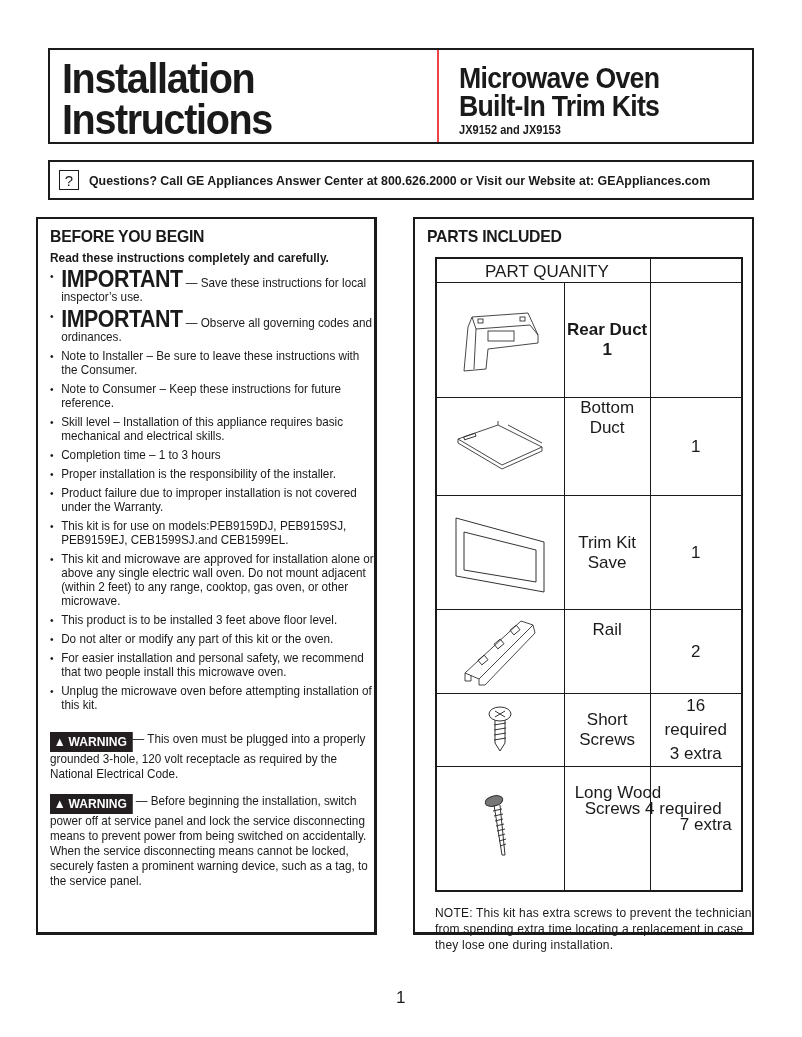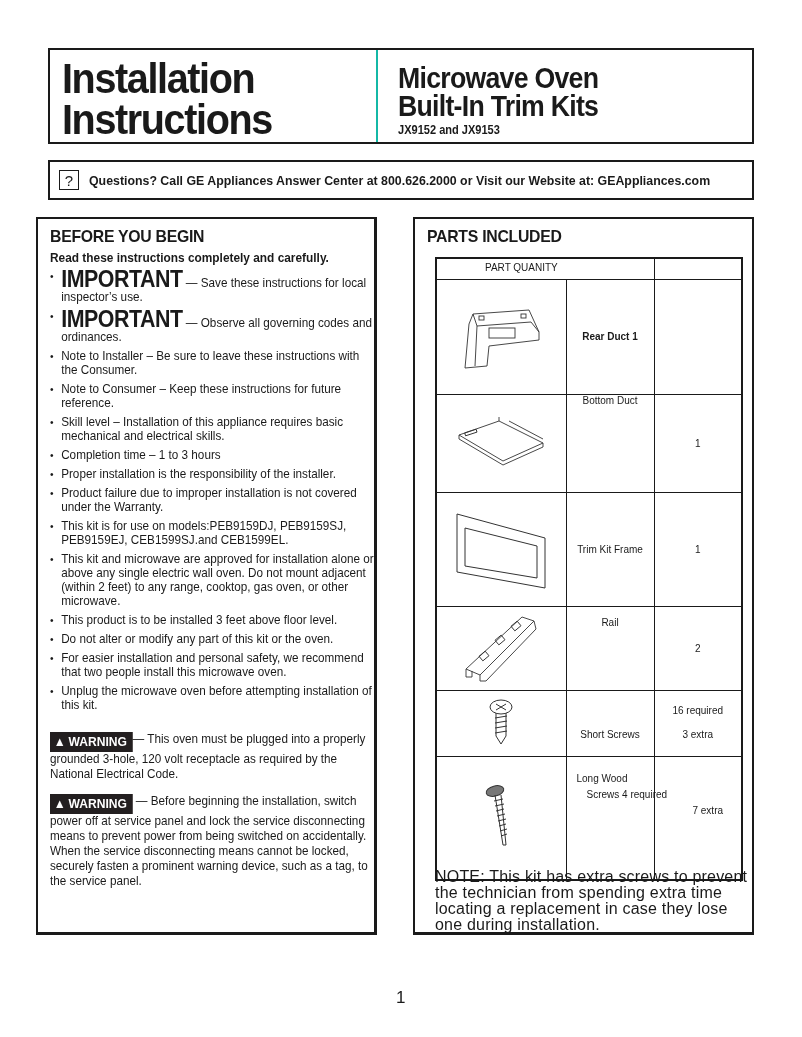--- a/index.html
+++ b/index.html
@@ -1,20 +1,20 @@
 <!DOCTYPE html>
 <html><head>
 <meta charset="utf-8">
 <style>
   * { box-sizing: border-box; margin: 0; padding: 0; }
   html, body { width: 802px; height: 1037px; background: #ffffff; overflow: hidden; }
   body { position: relative; font-family: "Liberation Sans", sans-serif; color: #1a1a1a; }
 
   .header-box { position: absolute; left: 48px; top: 48px; width: 706px; height: 96px; border: 2px solid #1a1a1a; display: flex; }
-  .header-left { width: 328px; border-right: 2px solid #14b8a6; padding: 8px 0 0 12px; }
+  .header-left { width: 389px; border-right: 2px solid #ef4444; padding: 8px 0 0 12px; }
   .header-left .t { font-size: 43px; font-weight: bold; line-height: 41px; letter-spacing: -1.5px; transform: scaleX(0.92); transform-origin: left; white-space: nowrap; }
   .header-right { flex: 1; padding: 14px 0 0 20px; }
   .header-right .t { font-size: 29px; font-weight: bold; line-height: 28px; letter-spacing: -0.8px; transform: scaleX(0.92); transform-origin: left; white-space: nowrap; }
   .header-right .models { font-size: 12px; font-weight: bold; margin-top: 3px; transform: scaleX(0.92); transform-origin: left; }
 
   .questions-bar { position: absolute; left: 48px; top: 160px; width: 706px; height: 40px; border: 2px solid #1a1a1a; display: flex; align-items: center; padding-left: 9px; }
   .q-icon { width: 20px; height: 20px; border: 1.5px solid #1a1a1a; font-size: 15px; display: flex; align-items: center; justify-content: center; margin-right: 10px; }
   .q-text { font-size: 13px; font-weight: bold; transform: scaleX(0.95); transform-origin: left; white-space: nowrap; }
 
   .left-panel { position: absolute; left: 36px; top: 217px; width: 341px; height: 718px; border: 2px solid #1a1a1a; border-right-width: 3px; border-bottom-width: 3px; padding: 8px 8px 0 12px; }
@@ -25,24 +25,24 @@
   .blist li::before { content: "•"; position: absolute; left: 0; top: 0; font-size: 11px; }
   .blist li.imp { margin-top: 4px; }
   .blist li.imp .big { font-size: 23px; font-weight: bold; letter-spacing: -0.5px; line-height: 20px; }
   .warn { margin-top: 20px; font-size: 12.6px; line-height: 15px; transform: scaleX(0.93); transform-origin: left; width: 355px; }
   .warn + .warn { margin-top: 12px; }
   .warn-badge { display: inline-block; background: #231f20; color: #ffffff; font-weight: bold; font-size: 13px; padding: 2px 6px 3px 4px; margin-right: 0; vertical-align: top; }
   .warn-badge .tri { font-size: 13px; margin-right: 3px; }
 
   .right-panel { position: absolute; left: 413px; top: 217px; width: 341px; height: 718px; border: 2px solid #1a1a1a; border-bottom-width: 3px; padding: 8px 0 0 12px; }
   .parts-table { position: absolute; left: 20px; top: 38px; width: 308px; border: 2px solid #1a1a1a; border-collapse: collapse; }
-  .parts-table td { border: 1px solid #1a1a1a; font-size: 10px; text-align: center; vertical-align: middle; position: relative; }
+  .parts-table td { border: 1px solid #1a1a1a; font-size: 17px; text-align: center; vertical-align: middle; position: relative; }
   .parts-table .hdr td { height: 21px; vertical-align: top; padding-top: 3px; }
   .c1 { width: 130px; } .c2 { width: 88px; } .c3 { width: 88px; }
-  .note { position: absolute; left: 20px; top: 650px; font-size: 16px; line-height: 16px; width: 320px; letter-spacing: 0.2px; }
+  .note { position: absolute; left: 20px; top: 686px; font-size: 12px; line-height: 16px; width: 320px; letter-spacing: 0.2px; }
 
   .page-num { position: absolute; left: 396px; top: 988px; font-size: 17px; }
   svg { display: block; margin: 0 auto; }
 </style>
 </head>
 <body>
 
 <div class="header-box">
   <div class="header-left">
     <div class="t">Installation</div>
@@ -128,21 +128,21 @@
     </tr>
     <tr style="height:114px;">
       <td class="c1">
         <svg width="100" height="90" viewBox="0 0 100 90">
               <g fill="none" stroke="#333" stroke-width="1">
                 <path d="M6 10 L94 34 L94 84 L6 68 Z"></path>
                 <path d="M14 24 L86 42 L86 74 L14 62 Z"></path>
               </g>
             </svg>
       </td>
-      <td class="c2">Trim Kit Frame</td>
+      <td class="c2">Trim Kit Save</td>
       <td class="c3">1</td>
     </tr>
     <tr style="height:84px;">
       <td class="c1">
         <svg width="90" height="70" viewBox="0 0 90 70">
               <g fill="none" stroke="#333" stroke-width="0.9">
                 <path d="M10 56 L66 4 L78 8 L24 62 Z"></path>
                 <path d="M24 62 L24 68 L30 68 L80 16 L78 8"></path>
                 <path d="M10 56 L10 64 L16 64 L16 58"></path>
                 <rect x="56" y="10" width="8" height="6" transform="rotate(-40 60 13)"></rect>

